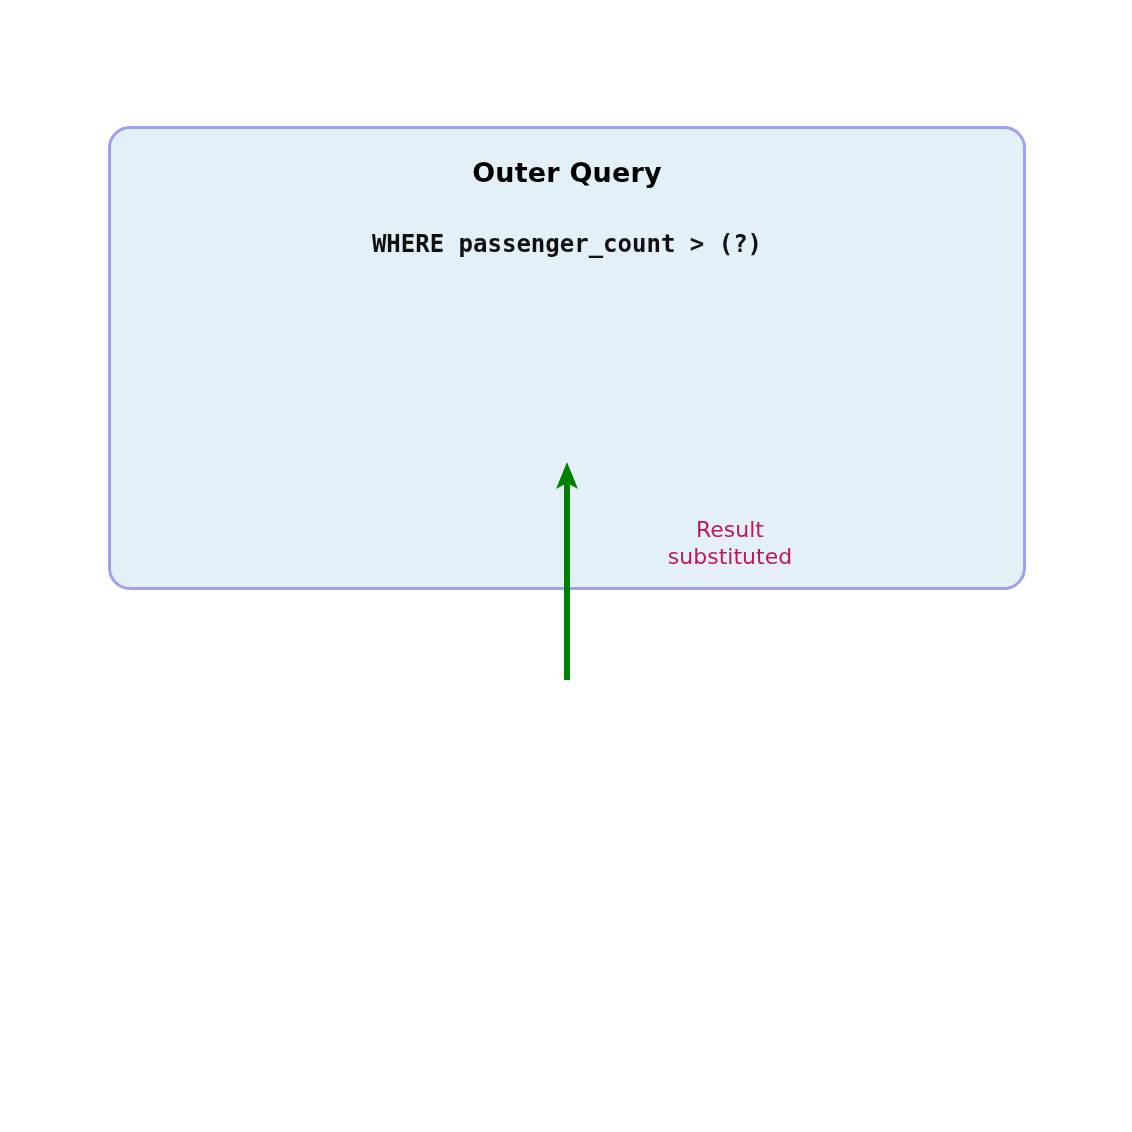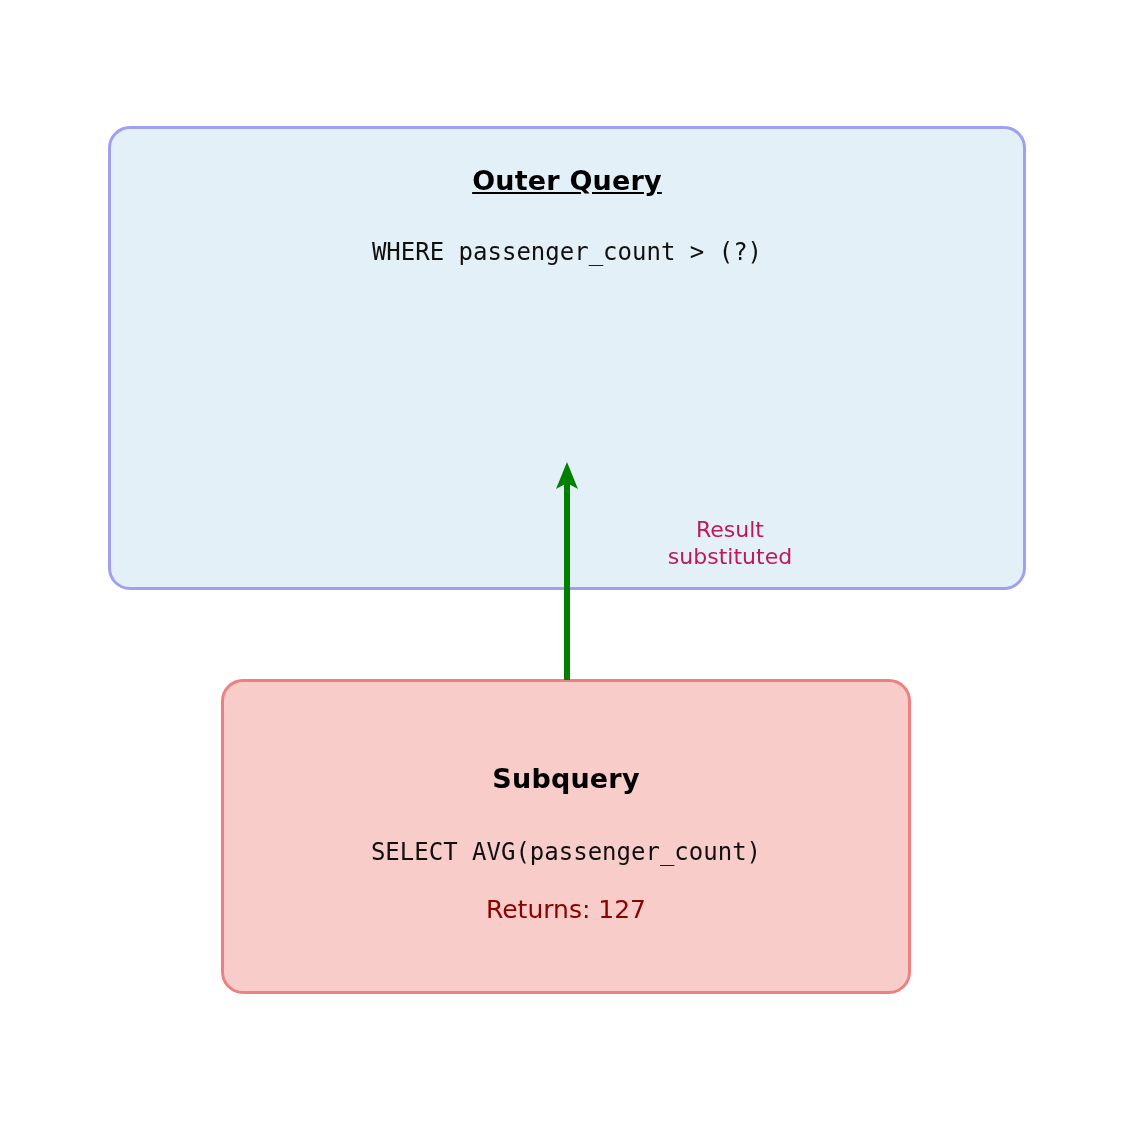--- a/index.html
+++ b/index.html
@@ -62,22 +62,22 @@
     color: #101010;
     white-space: pre;
   }
   .box-returns {
     font-family: "DejaVu Sans", sans-serif;
     font-size: 25px;
     color: #8b0000;
     white-space: nowrap;
   }
 
-  #outer-query-title { margin-top: 36px; text-decoration: underline; }
-  #outer-query-code  { margin-top: 42px; }
+  #outer-query-title { margin-top: 28px; }
+  #outer-query-code  { margin-top: 42px; font-weight: bold; }
 
   #subquery-title   { margin-top: 81px; }
   #subquery-code    { margin-top: 44px; }
   #subquery-returns { margin-top: 29px; }
 
   
   #flow-arrow {
     position: absolute;
     left: 547px;
     top: 455px;
@@ -103,25 +103,20 @@
 </head>
 <body>
 
 <div id="canvas">
 
   <div class="qbox" id="outer-query-box">
     <div class="box-title" id="outer-query-title">Outer Query</div>
     <div class="box-code" id="outer-query-code">WHERE passenger_count &gt; (?)</div>
   </div>
 
-  <div class="qbox" id="subquery-box">
-    <div class="box-title" id="subquery-title">Subquery</div>
-    <div class="box-code" id="subquery-code">SELECT AVG(passenger_count)</div>
-    <div class="box-returns" id="subquery-returns">Returns: 127</div>
-  </div>
 
   <svg id="flow-arrow" viewBox="0 0 40 225">
     <line x1="20" y1="225" x2="20" y2="22" stroke="#008000" stroke-width="6"></line>
     <polygon points="20,7 31,34 20,28 9,34" fill="#008000"></polygon>
   </svg>
 
   <div id="result-substituted-label">Result
 substituted</div>
 
 </div>

